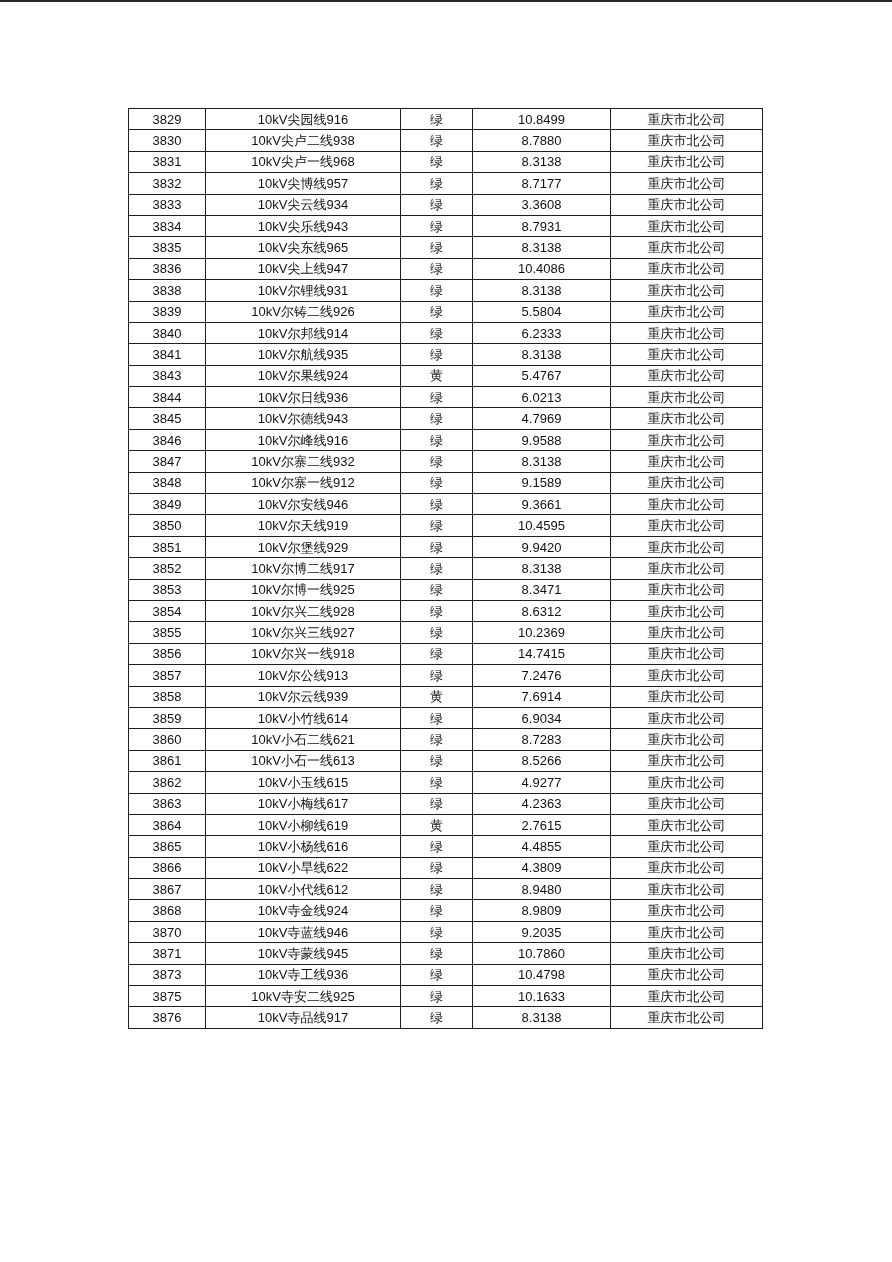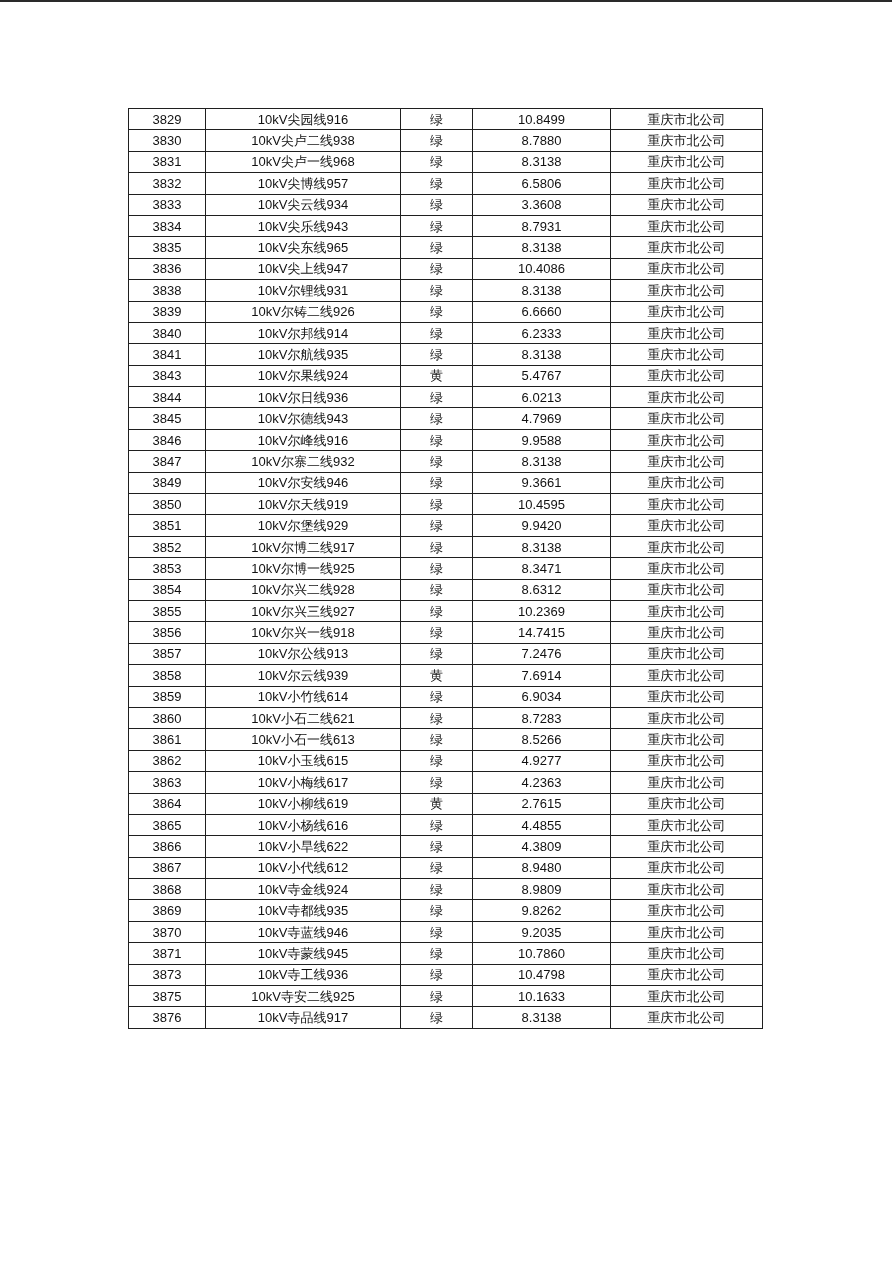--- a/index.html
+++ b/index.html
@@ -82,21 +82,21 @@
           <td>3831</td>
           <td>10kV尖卢一线968</td>
           <td>绿</td>
           <td>8.3138</td>
           <td>重庆市北公司</td>
         </tr>
         <tr>
           <td>3832</td>
           <td>10kV尖博线957</td>
           <td>绿</td>
-          <td>6.5806</td>
+          <td>8.7177</td>
           <td>重庆市北公司</td>
         </tr>
         <tr>
           <td>3833</td>
           <td>10kV尖云线934</td>
           <td>绿</td>
           <td>3.3608</td>
           <td>重庆市北公司</td>
         </tr>
         <tr>
@@ -124,21 +124,21 @@
           <td>3838</td>
           <td>10kV尔锂线931</td>
           <td>绿</td>
           <td>8.3138</td>
           <td>重庆市北公司</td>
         </tr>
         <tr>
           <td>3839</td>
           <td>10kV尔铸二线926</td>
           <td>绿</td>
-          <td>6.6660</td>
+          <td>5.5804</td>
           <td>重庆市北公司</td>
         </tr>
         <tr>
           <td>3840</td>
           <td>10kV尔邦线914</td>
           <td>绿</td>
           <td>6.2333</td>
           <td>重庆市北公司</td>
         </tr>
         <tr>
@@ -177,20 +177,27 @@
           <td>重庆市北公司</td>
         </tr>
         <tr>
           <td>3847</td>
           <td>10kV尔寨二线932</td>
           <td>绿</td>
           <td>8.3138</td>
           <td>重庆市北公司</td>
         </tr>
         <tr>
+          <td>3848</td>
+          <td>10kV尔寨一线912</td>
+          <td>绿</td>
+          <td>9.1589</td>
+          <td>重庆市北公司</td>
+        </tr>
+        <tr>
           <td>3849</td>
           <td>10kV尔安线946</td>
           <td>绿</td>
           <td>9.3661</td>
           <td>重庆市北公司</td>
         </tr>
         <tr>
           <td>3850</td>
           <td>10kV尔天线919</td>
           <td>绿</td>
@@ -314,27 +321,20 @@
           <td>10kV小代线612</td>
           <td>绿</td>
           <td>8.9480</td>
           <td>重庆市北公司</td>
         </tr>
         <tr>
           <td>3868</td>
           <td>10kV寺金线924</td>
           <td>绿</td>
           <td>8.9809</td>
-          <td>重庆市北公司</td>
-        </tr>
-        <tr>
-          <td>3869</td>
-          <td>10kV寺都线935</td>
-          <td>绿</td>
-          <td>9.8262</td>
           <td>重庆市北公司</td>
         </tr>
         <tr>
           <td>3870</td>
           <td>10kV寺蓝线946</td>
           <td>绿</td>
           <td>9.2035</td>
           <td>重庆市北公司</td>
         </tr>
         <tr>

